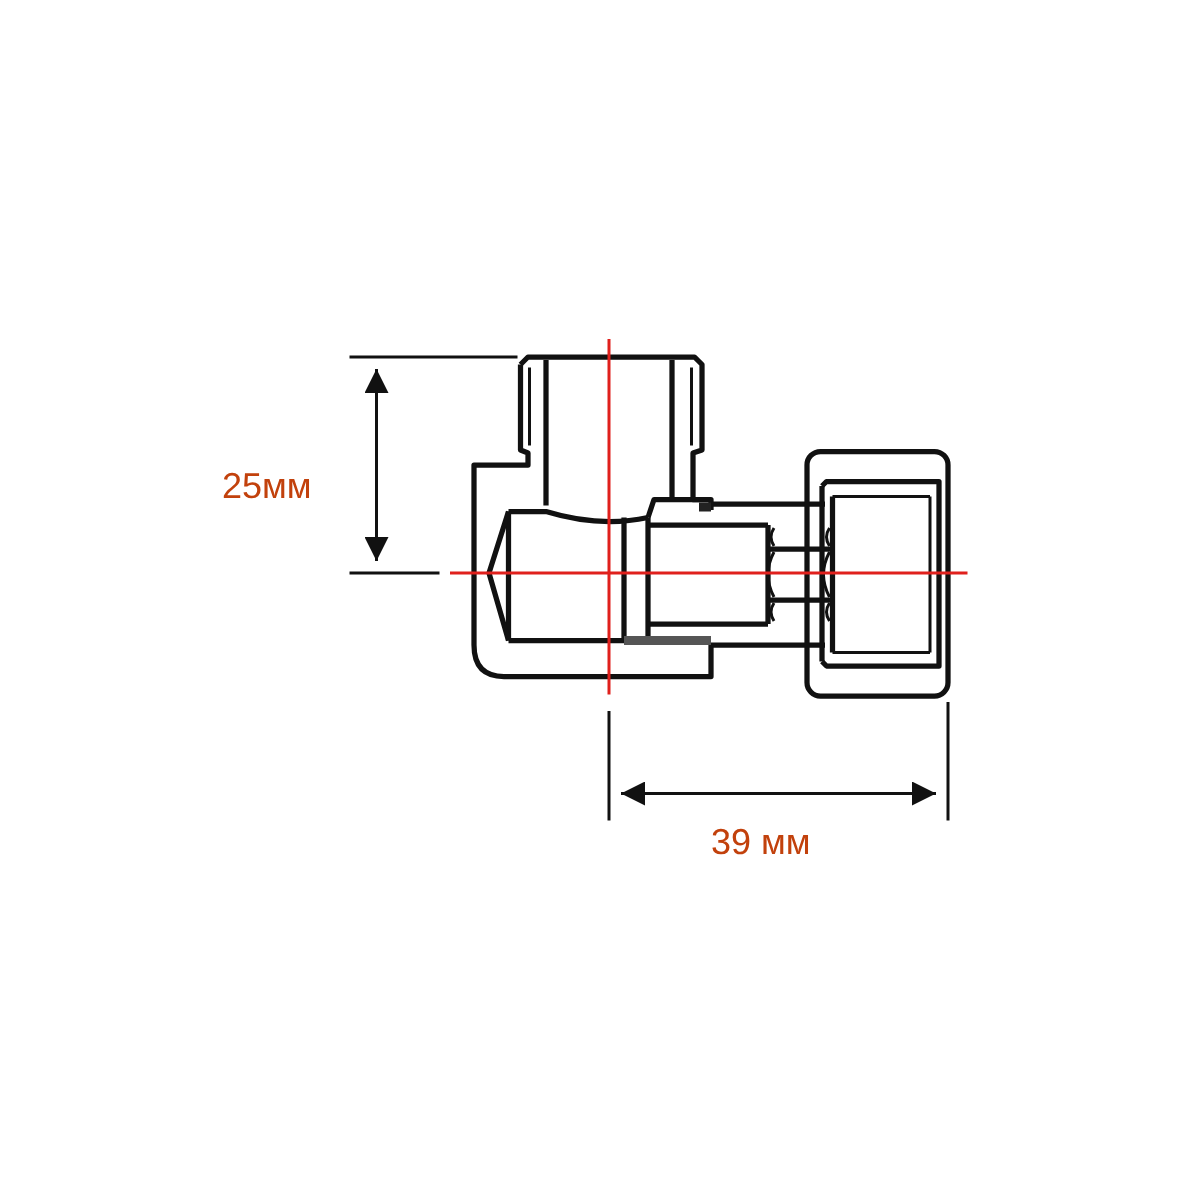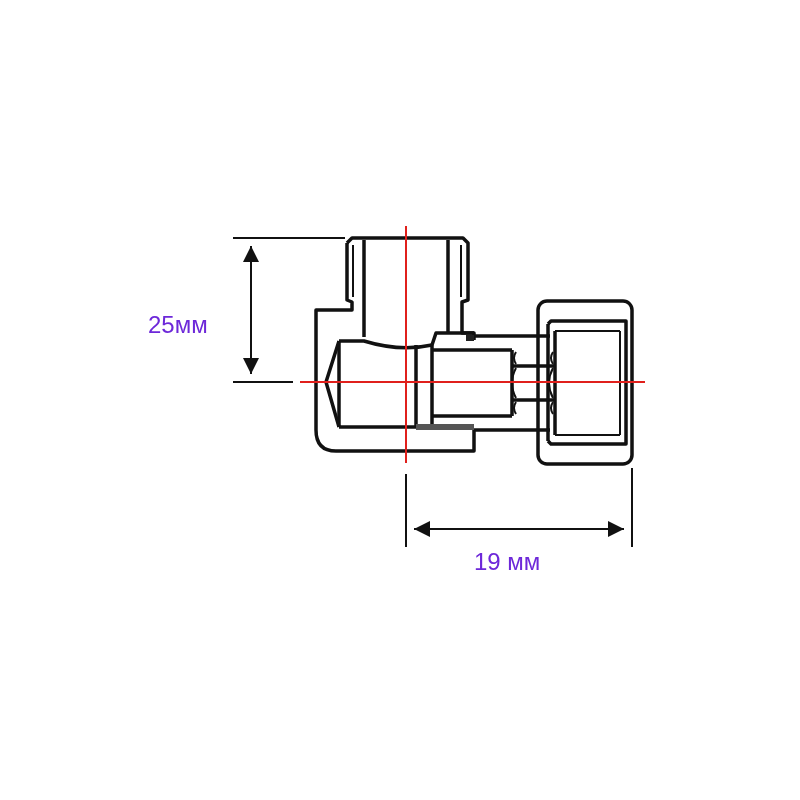--- a/index.html
+++ b/index.html
@@ -1,21 +1,21 @@
 <!DOCTYPE html>
 <html><head>
 <meta charset="utf-8">
 <style>
   html, body { margin: 0; padding: 0; background: #ffffff; }
   body { width: 800px; height: 800px; position: relative; overflow: hidden; }
   .canvas { position: absolute; left: 0; top: 0; width: 800px; height: 800px; }
   .dim-label {
     position: absolute;
     font-family: "Liberation Sans", "DejaVu Sans", sans-serif;
-    color: #6d28d9;
+    color: #c2410c;
     font-size: 24px;
     line-height: 1;
     white-space: nowrap;
   }
   .dim-height { left: 148px; top: 313px; }
   .dim-width { left: 474px; top: 550px; }
 </style>
 </head>
 <body>
 
@@ -86,13 +86,13 @@
     <rect x="466" y="335" width="8" height="6" fill="#222"></rect>
 
     <g stroke="#e0201c" stroke-width="2">
       <line x1="300" y1="382" x2="645" y2="382"></line>
       <line x1="406" y1="226" x2="406" y2="463"></line>
     </g>
   </svg>
 </div>
 
 <div class="dim-label dim-height">25мм</div>
-<div class="dim-label dim-width">19 мм</div>
+<div class="dim-label dim-width">39 мм</div>
 
 </body></html>

